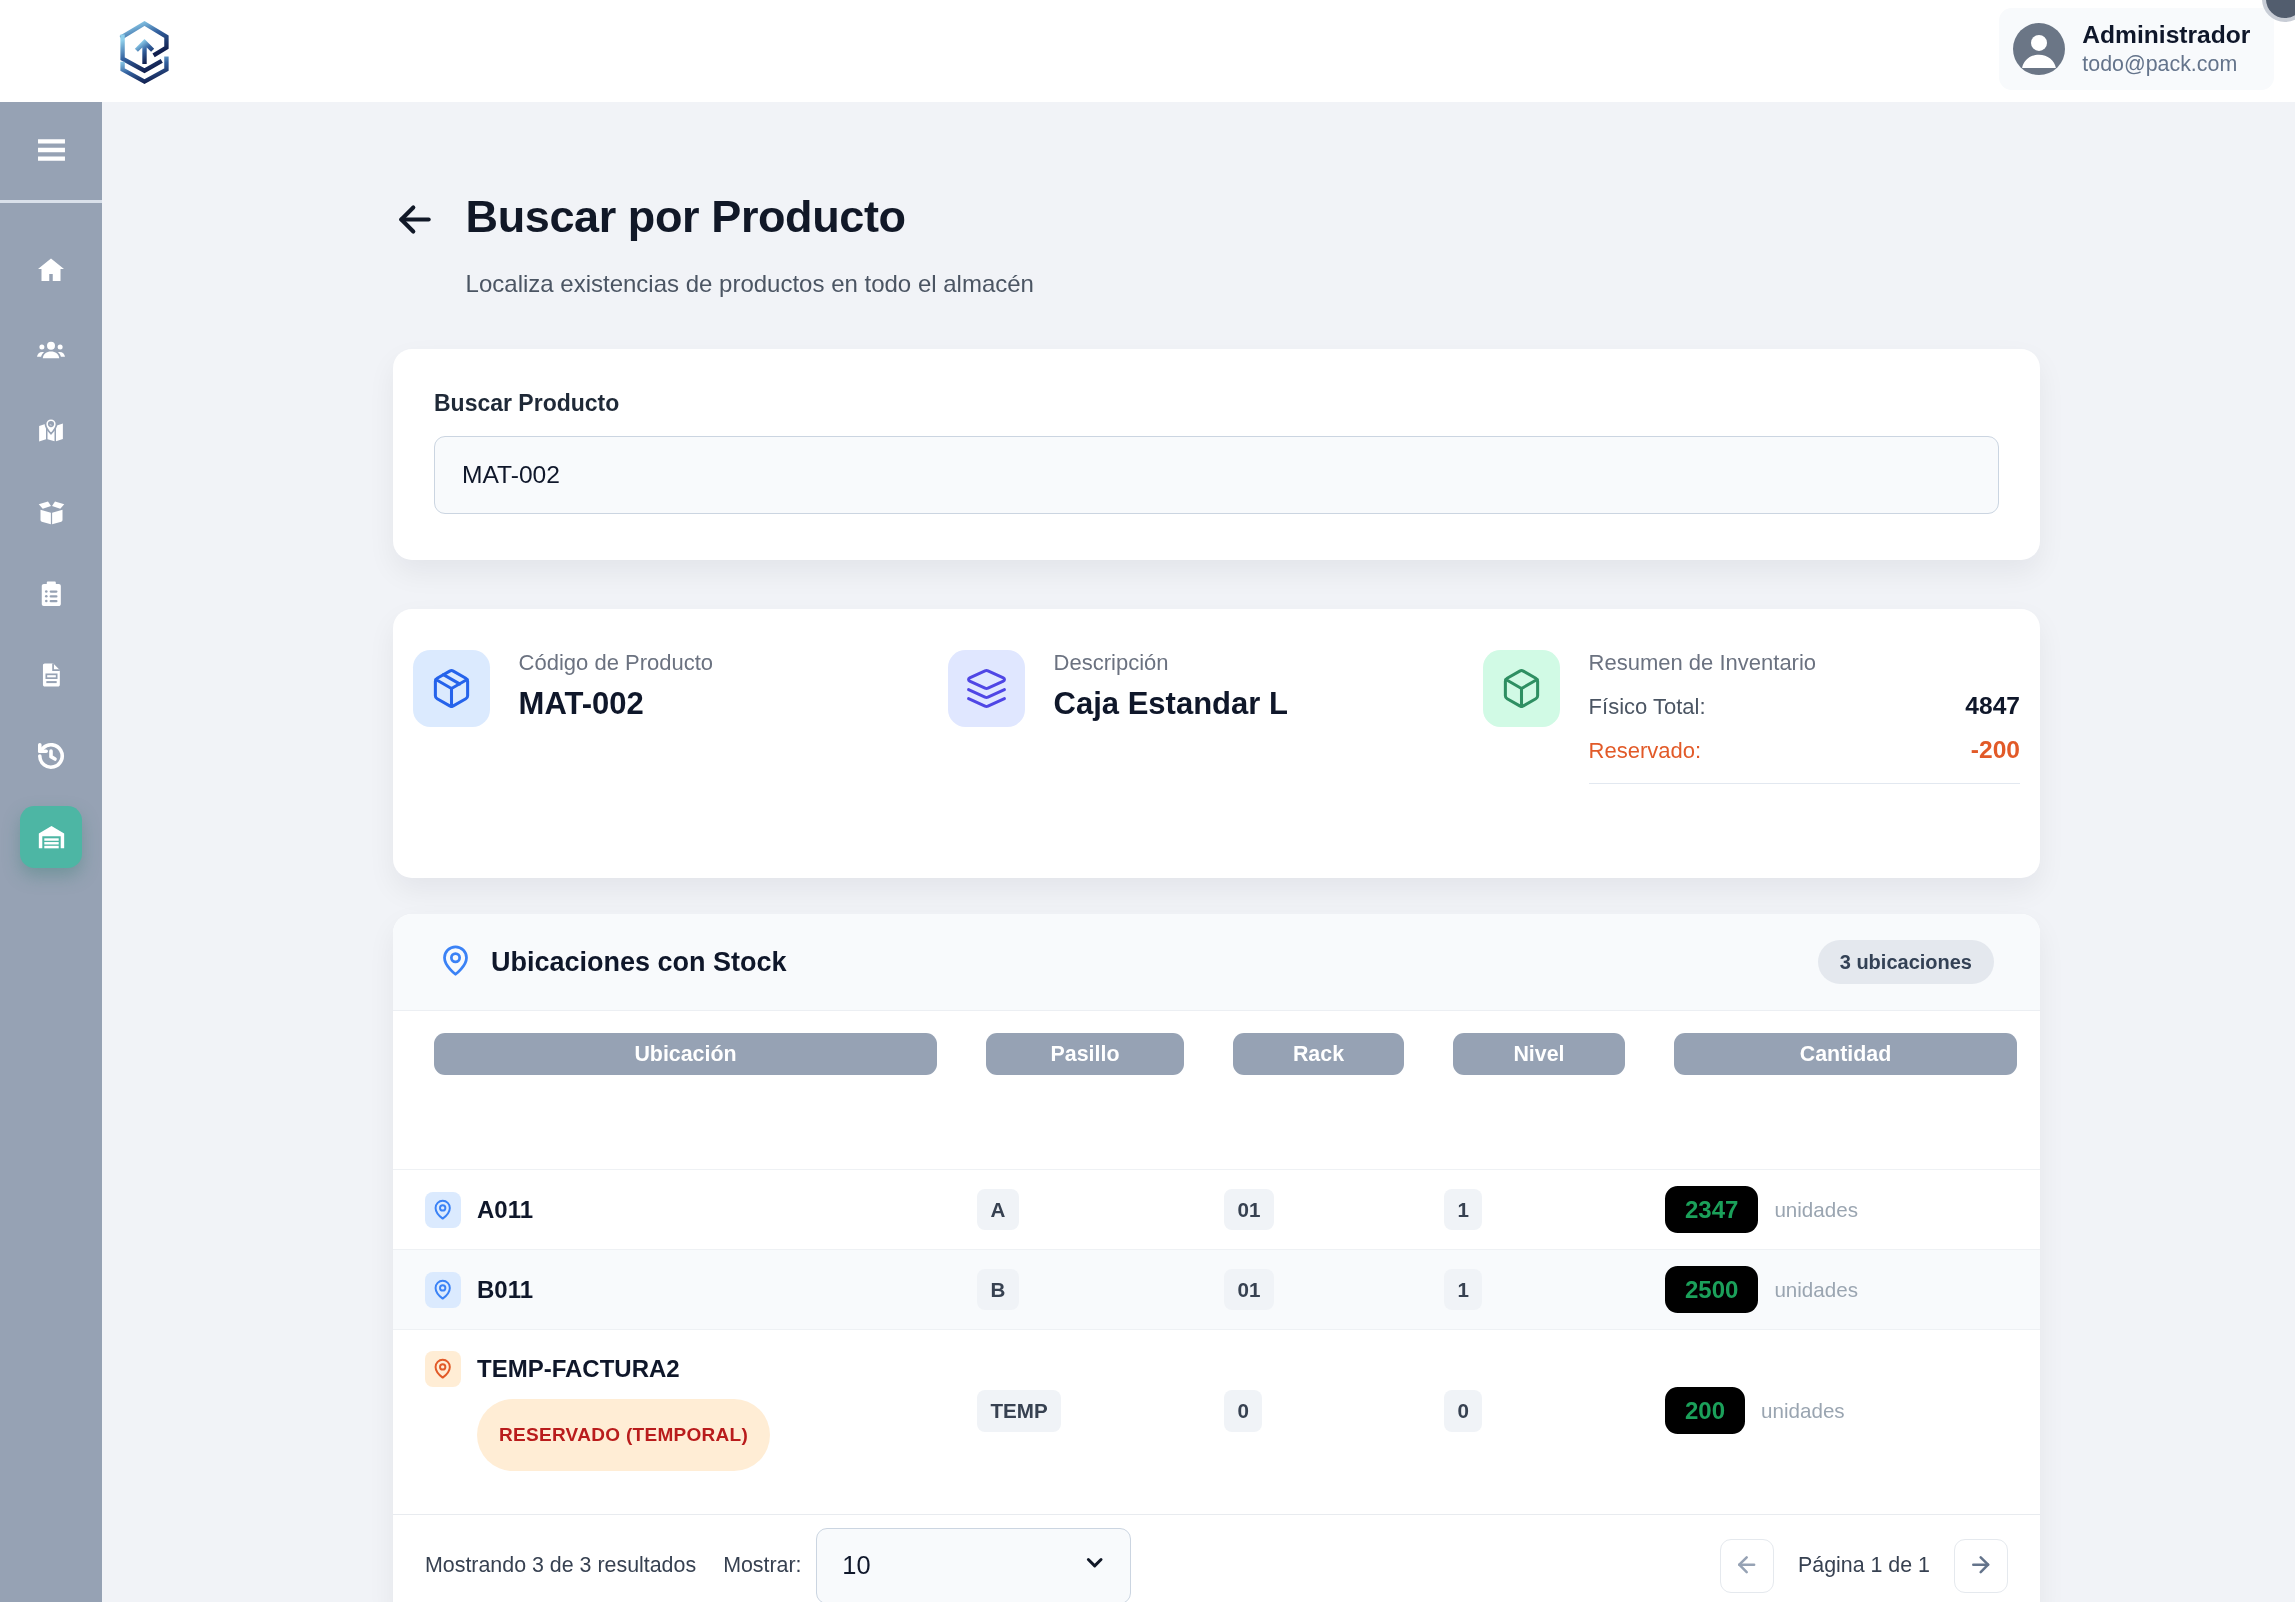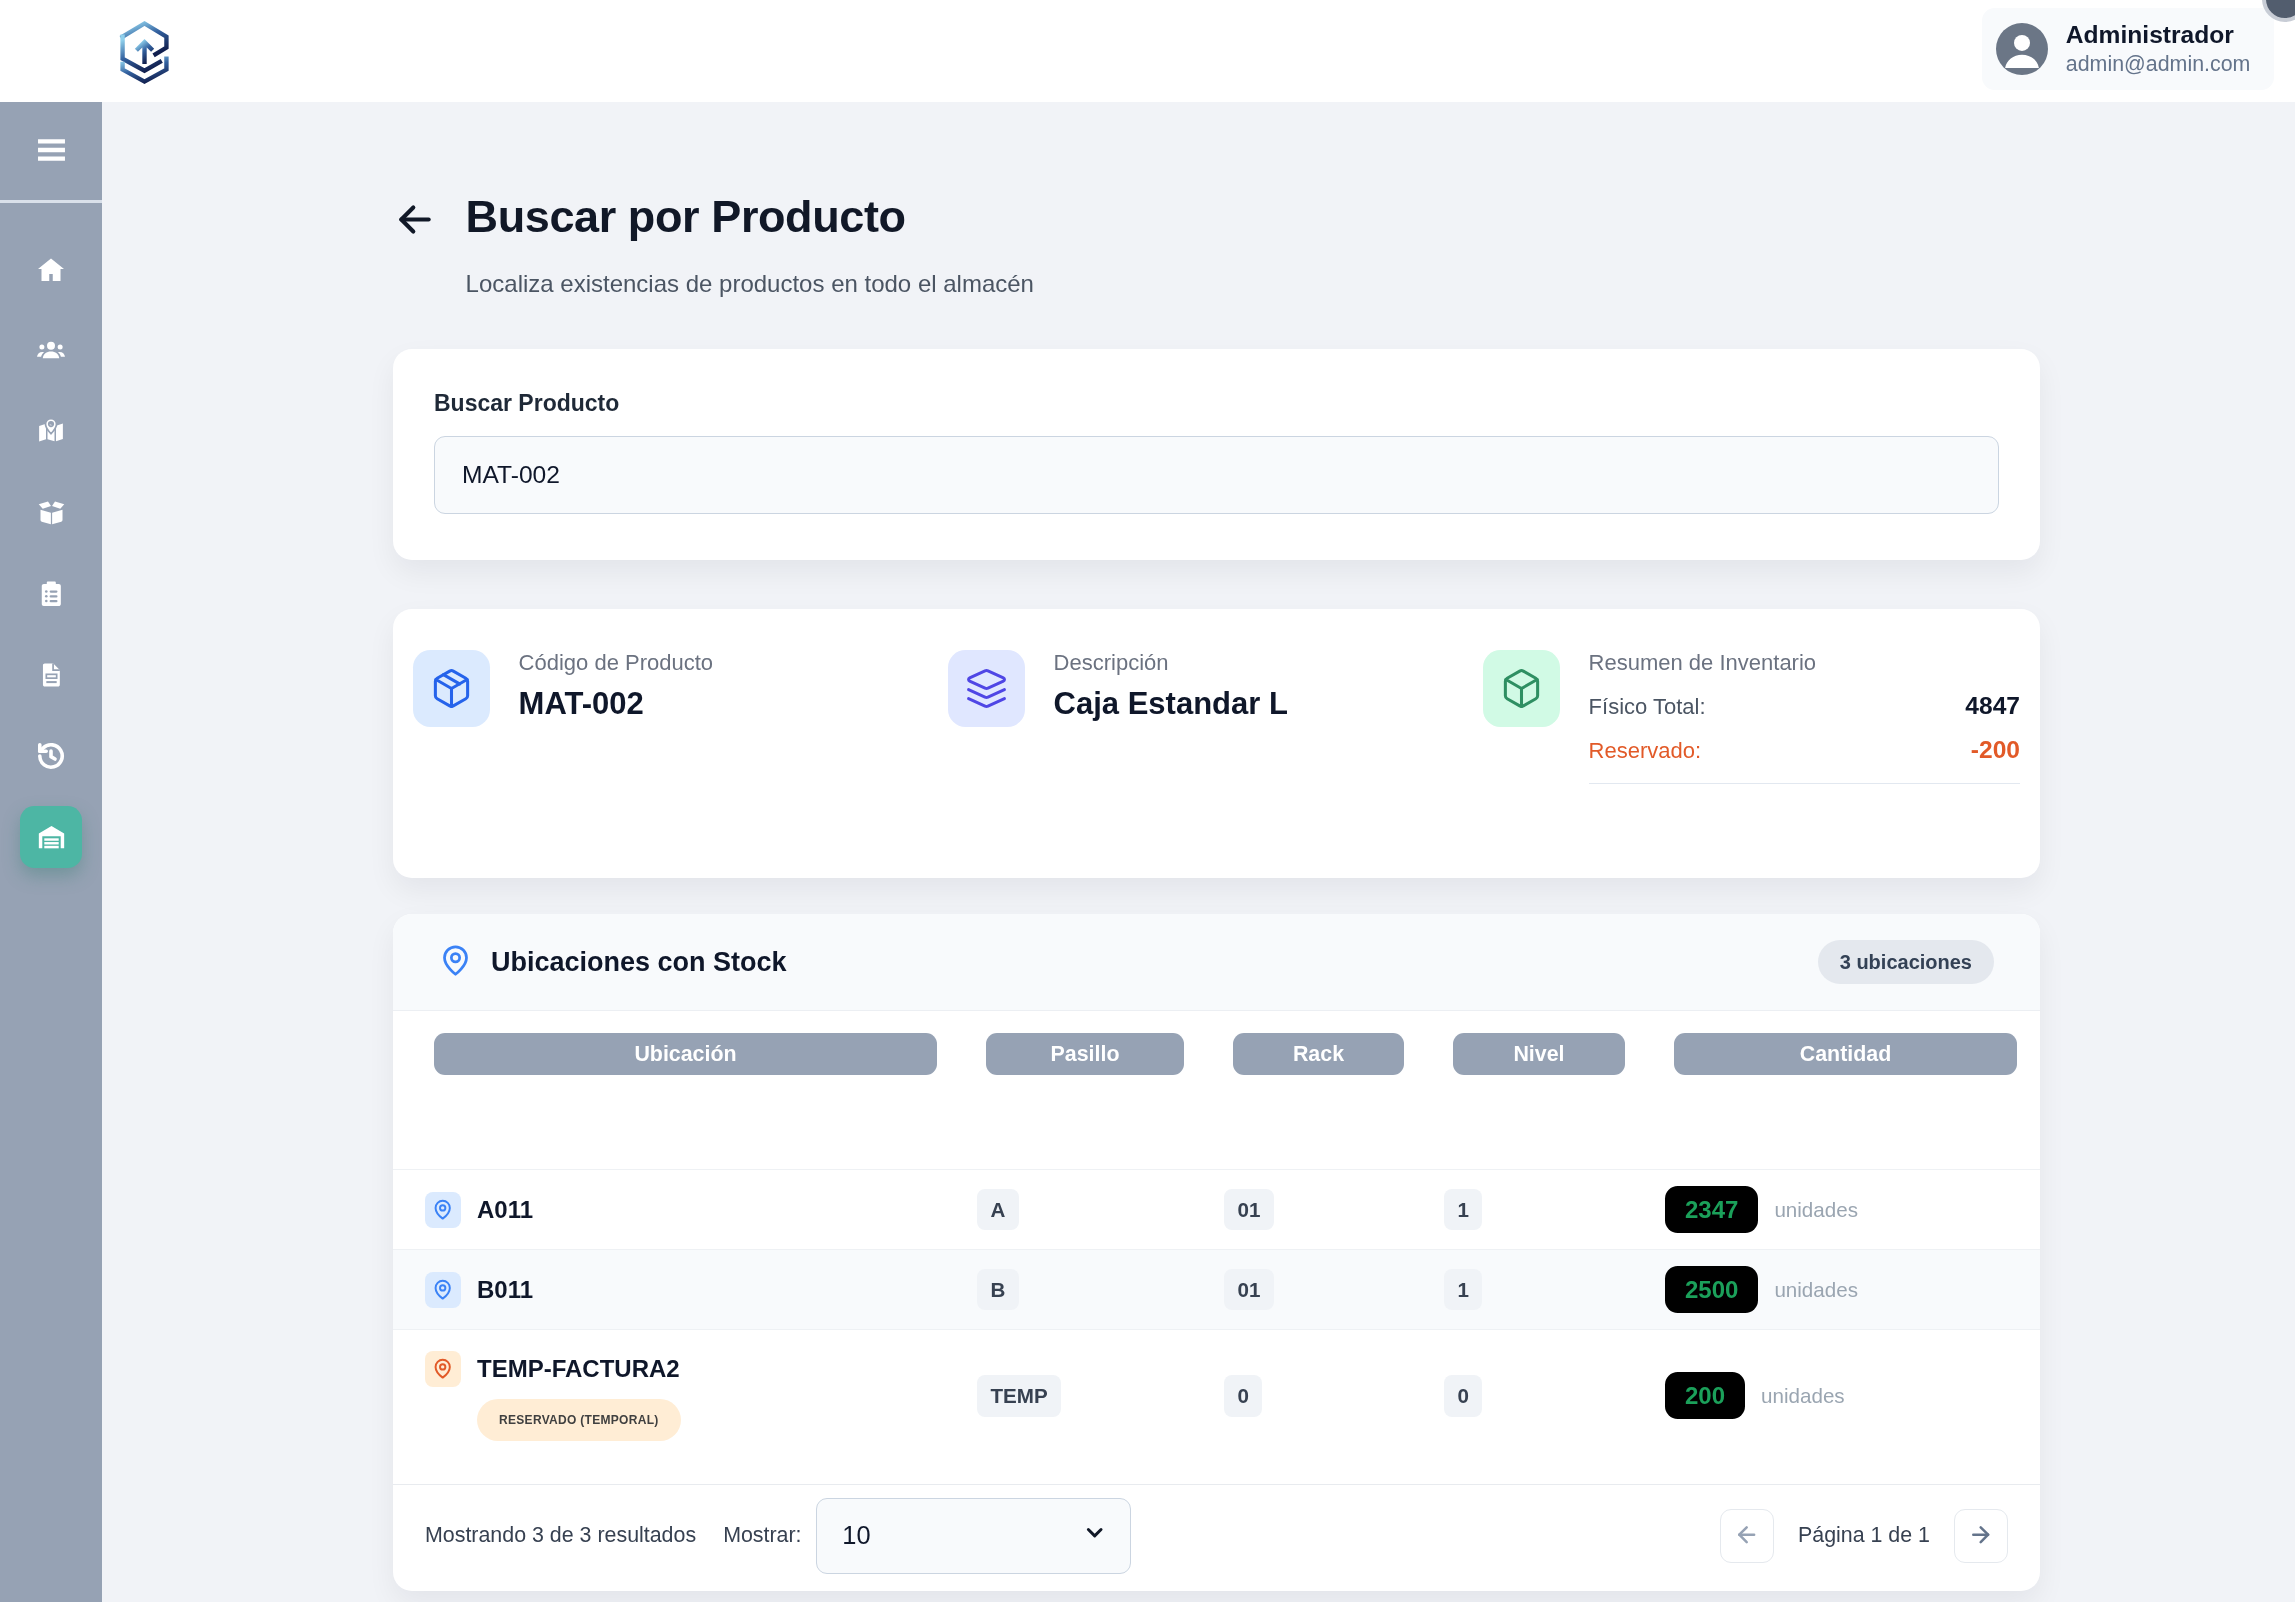--- a/index.html
+++ b/index.html
@@ -119,22 +119,22 @@
   .loc-pills > div:last-child .pill-head { width: 100%; }
   .lrow { padding: 16px 32px; border-top: 1.6px solid #eef1f4; }
   .lrow.alt { background: #f8fafc; }
   .lrow.tall { padding: 20.6px 32px 19px; }
   .loc-cell-main { display: flex; align-items: center; gap: 16px; }
   .pin-tile { width: 36px; height: 36px; border-radius: 8px; display: flex; align-items: center; justify-content: center; flex: 0 0 auto; }
   .pin-blue { background: #dbeafe; }
   .pin-orange { background: #ffedd5; }
   .loc-name { font-size: 24px; font-weight: 800; color: #0f172a; }
   .loc-tag {
-    display: inline-block; margin: 12.7px 0 0 52px; background: #ffedd5; color: #404040;
-    font-size: 12px; font-weight: 800; border-radius: 792px; padding: 14px 22px; letter-spacing: 0.3px;
+    display: inline-block; margin: 12.7px 0 0 52px; background: #ffedd5; color: #b91c1c;
+    font-size: 19px; font-weight: 800; border-radius: 792px; padding: 25px 22px; letter-spacing: 0.3px;
   }
   .cell-pill {
     display: inline-block; background: #f0f3f7; color: #374151;
     font-size: 20.6px; font-weight: 600; border-radius: 8px; padding: 8.7px 13.5px;
   }
   .qty-cell { display: flex; align-items: center; gap: 16px; }
   .qty-pill {
     background: #000000; color: #1ba05a; font-size: 24px; font-weight: 800;
     border-radius: 12.7px; padding: 9.5px 20px;
   }
@@ -190,21 +190,21 @@
           </defs>
         <circle cx="12" cy="12" r="12" fill="#6b7686"></circle>
         <g clip-path="url(#avclip)">
           <circle cx="12" cy="9.2" r="3.7" fill="#ffffff"></circle>
           <path d="M12 14.6c-4 0-7.2 2.6-7.8 6.2h15.6c-.6-3.6-3.8-6.2-7.8-6.2Z" fill="#ffffff"></path>
         </g>
       </svg>
     </span>
     <span class="user-text">
       <span class="user-name" style="display:block">Administrador</span>
-      <span class="user-email" style="display:block">admin@admin.com</span>
+      <span class="user-email" style="display:block">todo@pack.com</span>
     </span>
   </div>
   <div class="corner-dot"></div>
 </header>
 
 <aside class="sidebar">
   <button class="menu-btn">
     <span>
       <svg width="35" height="32" viewBox="0 0 24 24" fill="none" stroke="#ffffff" stroke-width="3.2" stroke-linecap="square">
         <path d="M3.5 5.5h17M3.5 12h17M3.5 18.5h17"></path>

